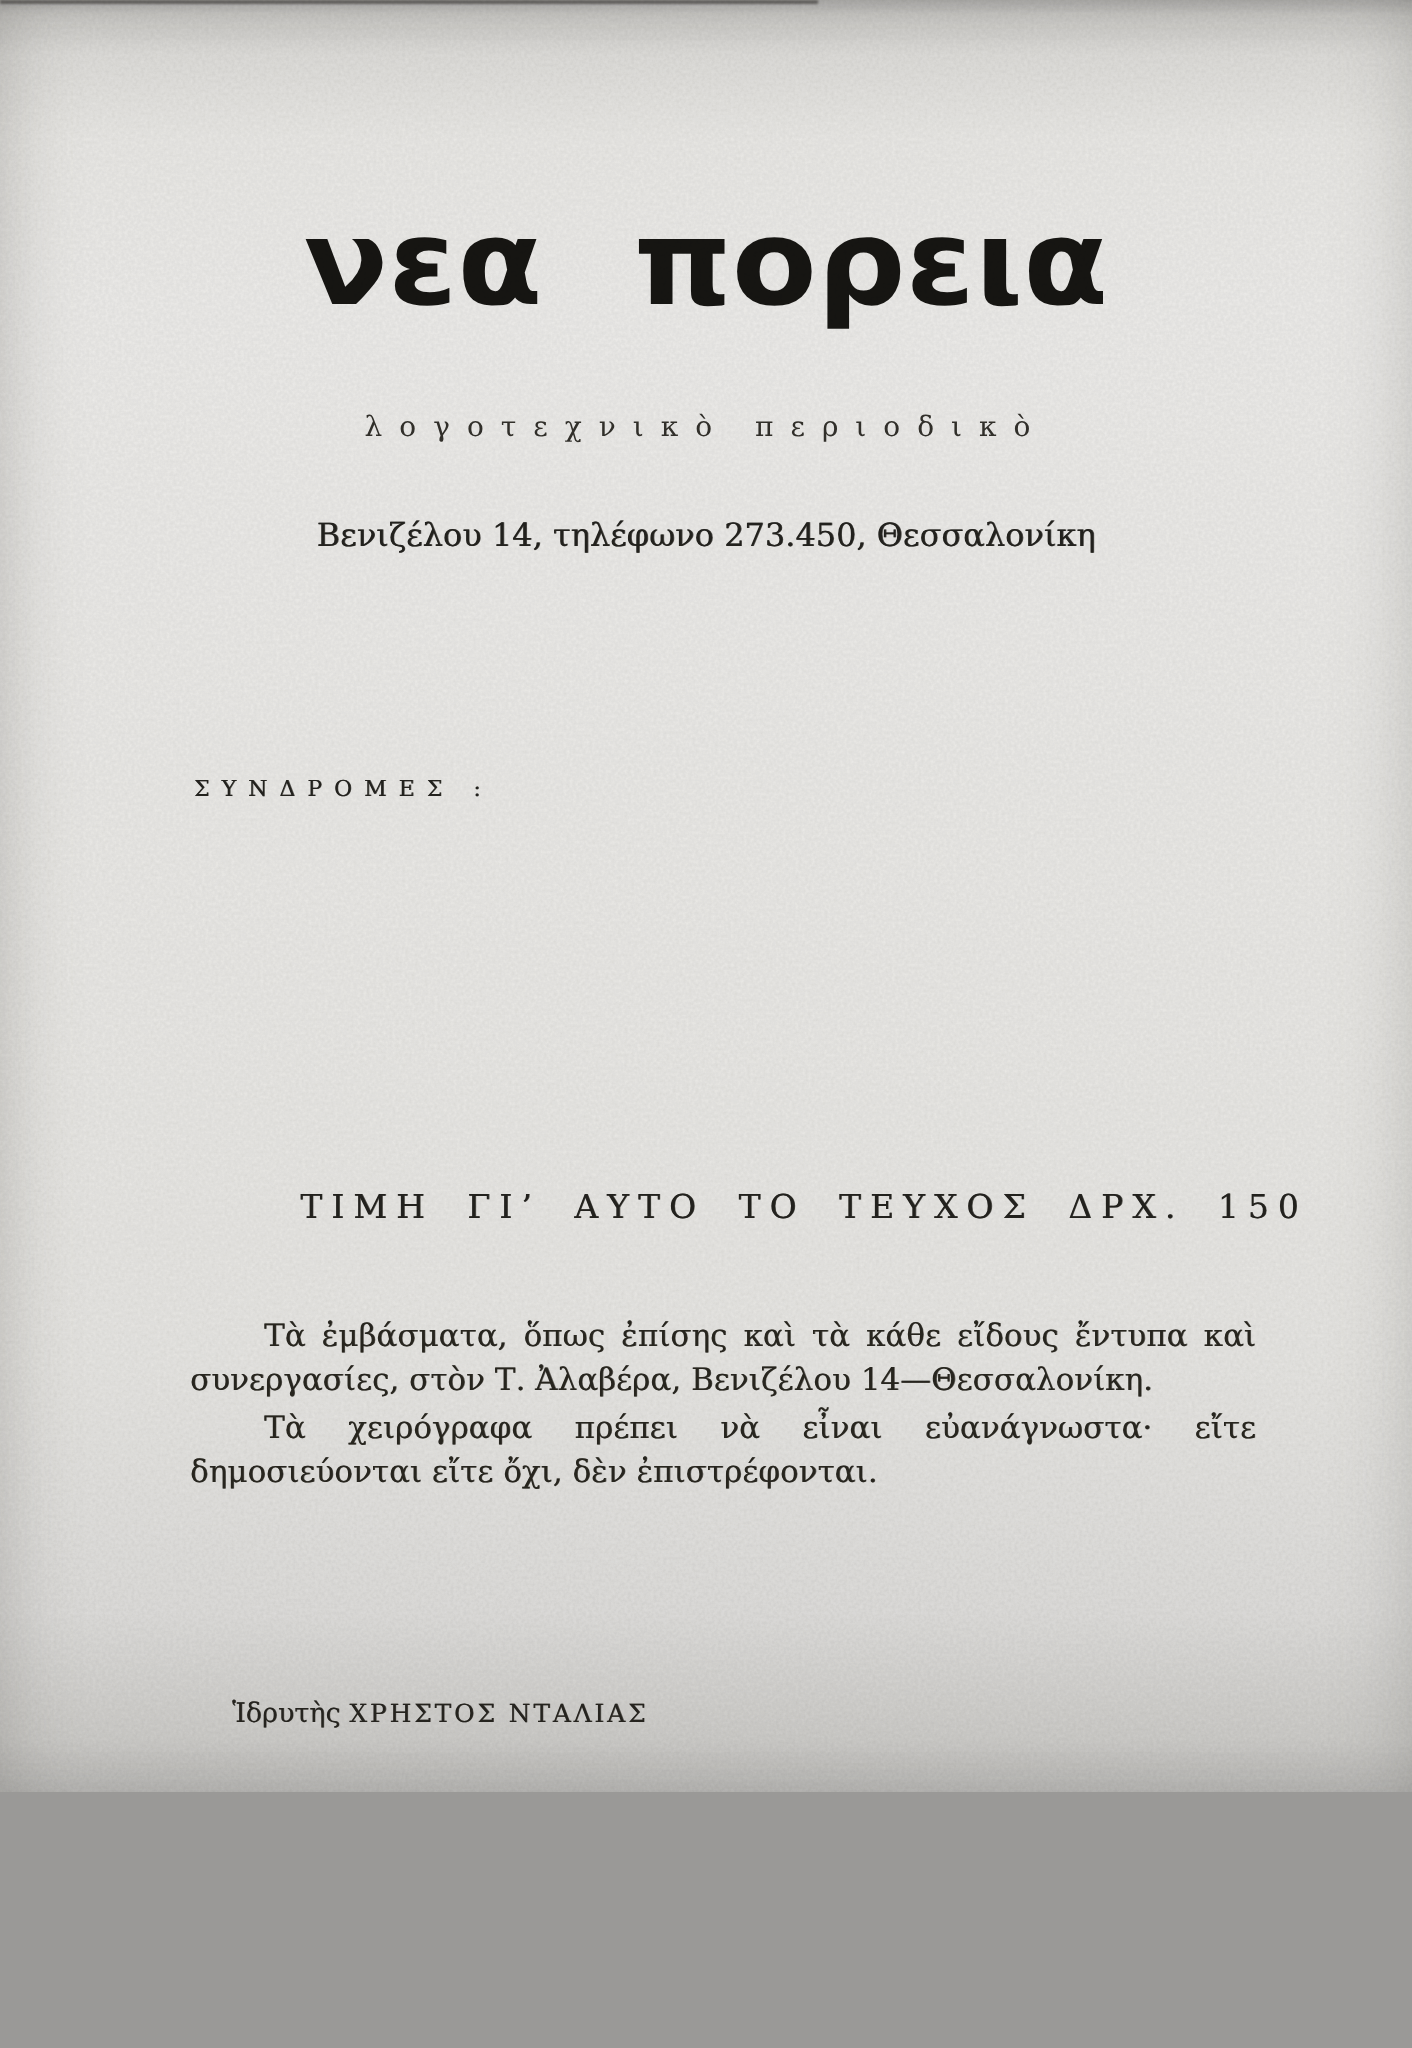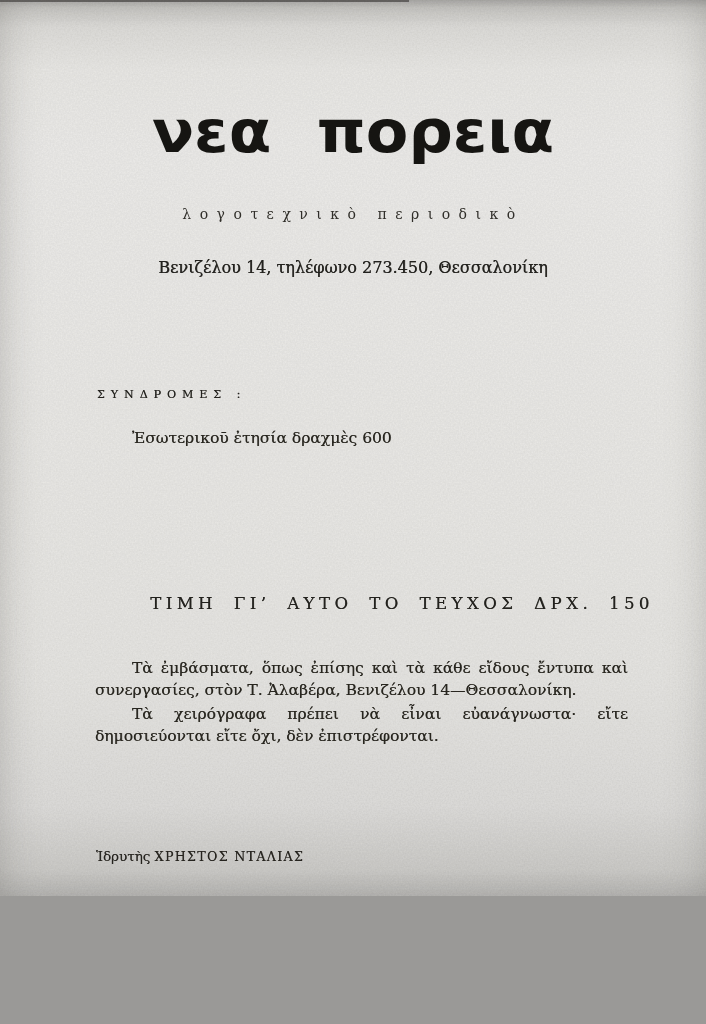--- a/index.html
+++ b/index.html
@@ -117,21 +117,21 @@
   }
   .colophon {
     position: absolute;
     top: 847px;
     left: 96px;
     width: 545px;
     font-size: 13.5px;
     line-height: 19.5px;
     color: #26241f;
   }
-  .colo-line { white-space: nowrap; }
+  .colo-line { white-space: nowrap; margin-left: 20px; }
   .colo-role { text-shadow: .25px 0 0 rgba(45,42,36,.6); }
   .colo-name {
     font-size: 12.5px;
     letter-spacing: 1.4px;
     text-shadow: .3px 0 0 rgba(45,42,36,.7);
   }
   .colo-bold .colo-role,
   .colo-bold .colo-name {
     font-weight: bold;
     font-size: 13.5px;
@@ -155,21 +155,20 @@
 
   <h1 class="title">νεα πορεια</h1>
 
   <div class="subtitle">λογοτεχνικὸ περιοδικὸ</div>
 
   <div class="address">Βενιζέλου 14, τηλέφωνο 273.450, Θεσσαλονίκη</div>
 
   <div class="subs-heading">ΣΥΝΔΡΟΜΕΣ :</div>
 
   <div class="body-block subs-body">
-    <p>Ἐσωτερικοῦ ἐτησία δραχμὲς 600</p>
   </div>
 
   <div class="price">ΤΙΜΗ ΓΙ’ ΑΥΤΟ ΤΟ ΤΕΥΧΟΣ ΔΡΧ. 150</div>
 
   <div class="body-block notes-body">
     <p>Τὰ ἐμβάσματα, ὅπως ἐπίσης καὶ τὰ κάθε εἴδους ἔντυπα καὶ συνεργασίες, στὸν Τ. Ἀλαβέρα, Βενιζέλου 14—Θεσσαλονίκη.</p>
     <p>Τὰ χειρόγραφα πρέπει νὰ εἶναι εὐανάγνωστα· εἴτε δημοσιεύονται εἴτε ὄχι, δὲν ἐπιστρέφονται.</p>
   </div>
 
   <div class="colophon">

